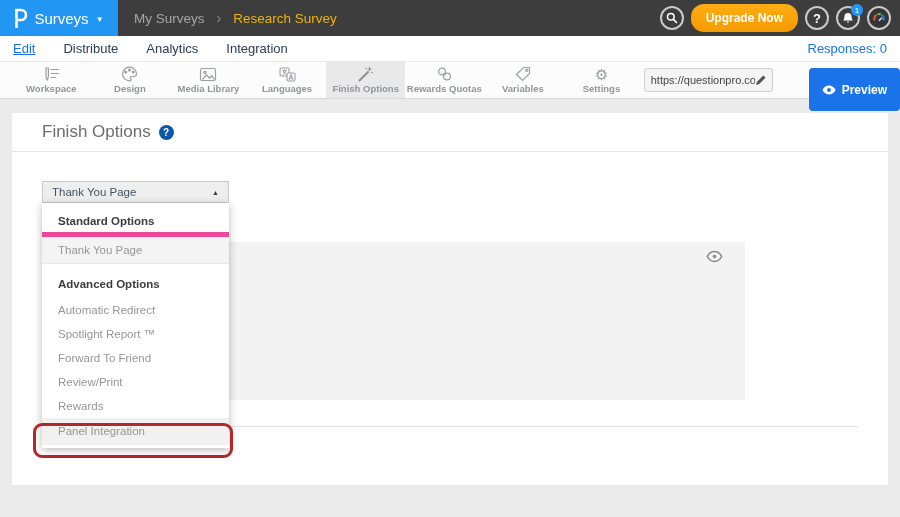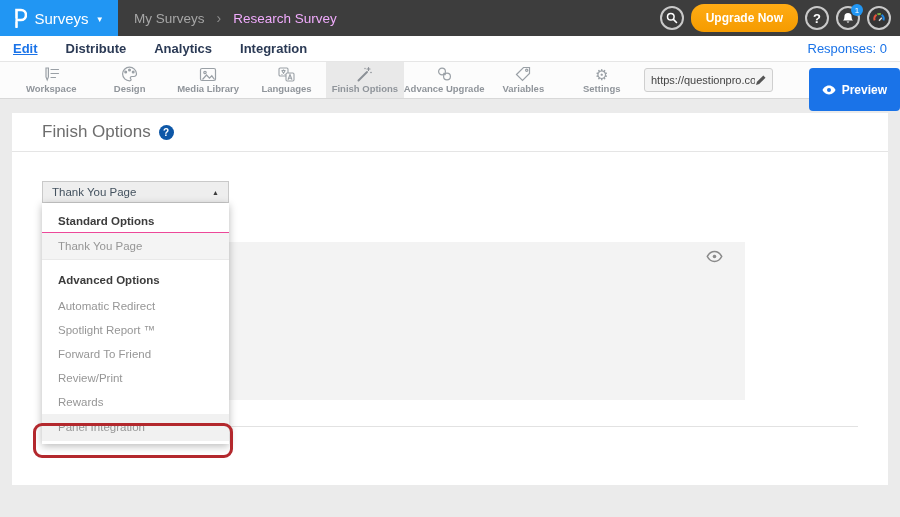--- a/index.html
+++ b/index.html
@@ -12,34 +12,34 @@
   }
 
   
   .topbar { height:36px; background:#3d3d3d; display:flex; align-items:stretch; }
   .logo-box { width:118px; background:#2196f3; display:flex; align-items:center; justify-content:center; gap:7px; cursor:pointer; }
   .logo-label { color:#fff; font-size:15px; }
   .logo-caret { color:#fff; font-size:8px; margin-top:2px; }
   .crumbs { display:flex; align-items:center; margin-left:16px; gap:12px; font-size:13.5px; }
   .crumb-parent { color:#a6a6a6; }
   .crumb-sep { color:#8f8f8f; font-size:14px; }
-  .crumb-current { color:#f0abfc; }
+  .crumb-current { color:#eab308; }
   .top-right { margin-left:auto; display:flex; align-items:center; gap:7px; padding-right:9px; }
   .circle-btn { width:24px; height:24px; border-radius:50%; border:2px solid #c9c9c9; background:transparent;
     display:flex; align-items:center; justify-content:center; color:#fff; position:relative; cursor:pointer; flex:none; }
   .circle-btn .q { font-size:13px; font-weight:bold; color:#fff; }
   .upgrade-btn { height:28px; background:linear-gradient(#ffac14,#f59b00); border:none; border-radius:13px;
     color:#fff; font-weight:bold; font-size:12px; padding:0 15px; display:flex; align-items:center; cursor:pointer; }
   .badge { position:absolute; top:-4px; right:-5px; width:12px; height:12px; border-radius:50%;
     background:#2196f3; color:#fff; font-size:8px; display:flex; align-items:center; justify-content:center; }
   .avatar-btn { background:#353535; }
 
   
   .navbar { height:26px; background:#fff; border-bottom:1px solid #e6e6e6; display:flex; align-items:center; padding:0 13px; }
-  .nav-link { font-size:13px; font-weight:bold; color:#2b3a55; margin-right:28px; text-decoration:none; cursor:pointer; }
+  .nav-link { font-size:13px; font-weight:normal; color:#2b3a55; margin-right:28px; text-decoration:none; cursor:pointer; }
   .nav-link.active { color:#1a73e8; text-decoration:underline; }
   .responses { margin-left:auto; color:#1a73e8; font-size:13px; }
 
   
   .toolbar { height:37px; background:#fcfcfc; border-bottom:1px solid #d8d8d8; display:flex; align-items:stretch; padding-left:12px; }
   .tab { width:80px; display:flex; flex-direction:column; align-items:center; justify-content:center; gap:1px; cursor:pointer; color:#9aa0a6; }
   .tab.active { background:#e9e9e9; }
   .tab-label { font-size:9.5px; color:#90959b; white-space:nowrap;font-weight:bold; }
   .gear-glyph { font-size:15px; line-height:15px; color:#9aa0a6; }
   .url-box { margin:6px 0 0 3px; width:131px; height:24px; background:#f4f4f4; border:1px solid #cfcfcf; border-radius:3px;
@@ -60,21 +60,21 @@
   .preview-panel { position:absolute; left:30px; top:90px; width:703px; height:158px; background:#f3f3f3; }
   .panel-eye { position:absolute; top:8px; right:22px; cursor:pointer; }
   .rule { position:absolute; left:30px; top:274px; width:816px; height:1px; background:#e2e2e2; }
 
   .select-btn { position:absolute; left:30px; top:29px; width:187px; height:22px; background:#eee; border:1px solid #c9c9c9;
     display:flex; align-items:center; padding:0 9px; font-size:11.5px; color:#44525f; z-index:4; cursor:pointer; }
   .select-caret { margin-left:auto; font-size:7px; color:#3c3c3c; }
 
   .dropdown { position:absolute; left:30px; top:51px; width:187px; background:#fff; z-index:5; padding-bottom:3px;
     box-shadow:0 2px 8px rgba(0,0,0,0.28); }
-  .dd-header { padding:12px 16px 5px; font-size:11.5px; font-weight:bold; color:#3c3c3c; border-bottom:1px solid #ec4899; }
+  .dd-header { padding:12px 16px 5px; font-size:11.5px; font-weight:bold; color:#3c3c3c; border-bottom:5px solid #ec4899; }
   .dd-header.second { border-bottom:none; padding:8px 16px 8px; margin-top:6px; }
   .dd-item { padding:6px 16px; font-size:11.5px; color:#969696; cursor:pointer; }
   .dd-item.selected { background:#f4f4f4; border-bottom:1px solid #e9e9e9; padding:7px 16px; }
   .dd-item.highlighted { background:#f1f1f1; padding:7px 16px 8px; }
 
   .red-annotation { position:absolute; left:21px; top:271px; width:200px; height:35px; border:3px solid #b3282d;
     border-radius:9px; z-index:6; pointer-events:none; }
 
   svg { display:block; }
 </style>
@@ -198,21 +198,21 @@
     <span class="tab-label">Finish Options</span>
   </div>
   <div class="tab">
     <span>
       <svg width="17" height="16" viewBox="0 0 17 16" fill="none" stroke="#9aa0a6" stroke-width="1.2">
         <circle cx="6" cy="5.5" r="3.4"></circle>
         <circle cx="11" cy="10.5" r="3.4"></circle>
         <line x1="7.5" y1="7" x2="9.5" y2="9"></line>
       </svg>
     </span>
-    <span class="tab-label">Advance Upgrade</span>
+    <span class="tab-label">Rewards Quotas</span>
   </div>
   <div class="tab">
     <span>
       <svg width="16" height="16" viewBox="0 0 16 16" fill="none" stroke="#9aa0a6" stroke-width="1.2">
         <path d="M1.5 8.5 L8.5 1.5 H14.5 V7.5 L7.5 14.5 Z"></path>
         <circle cx="11.7" cy="4.3" r="1.1"></circle>
       </svg>
     </span>
     <span class="tab-label">Variables</span>
   </div>

